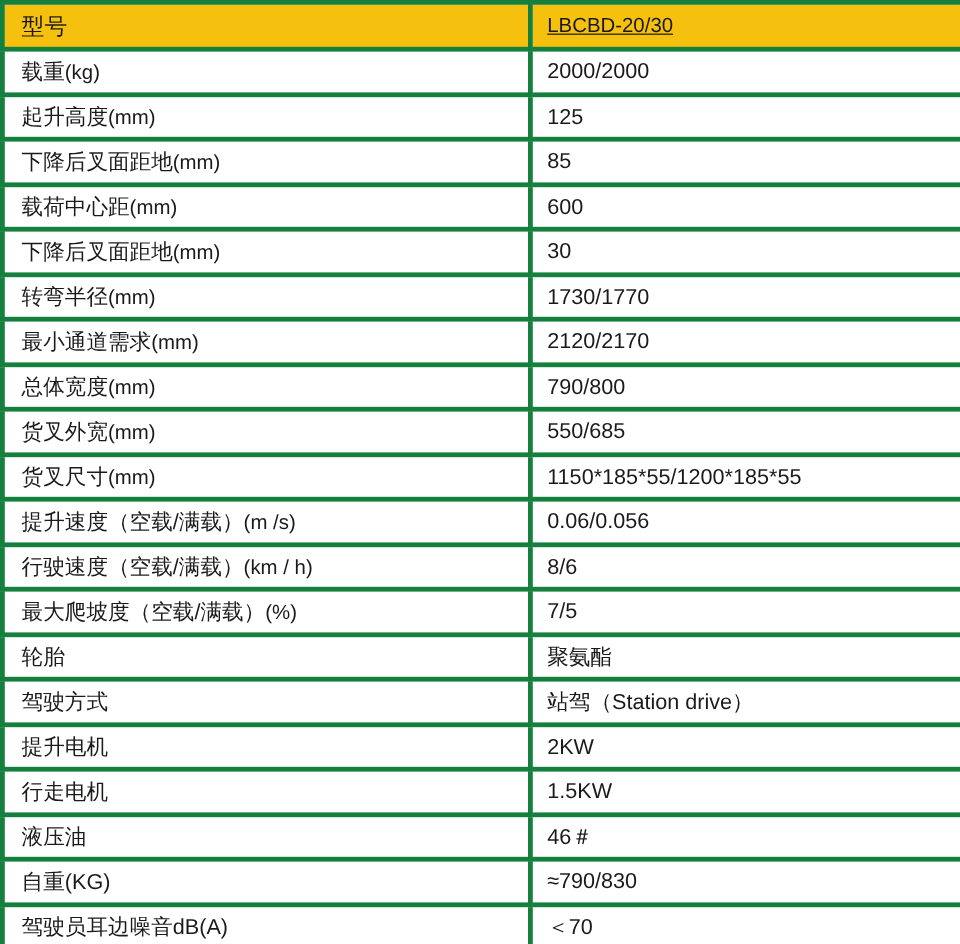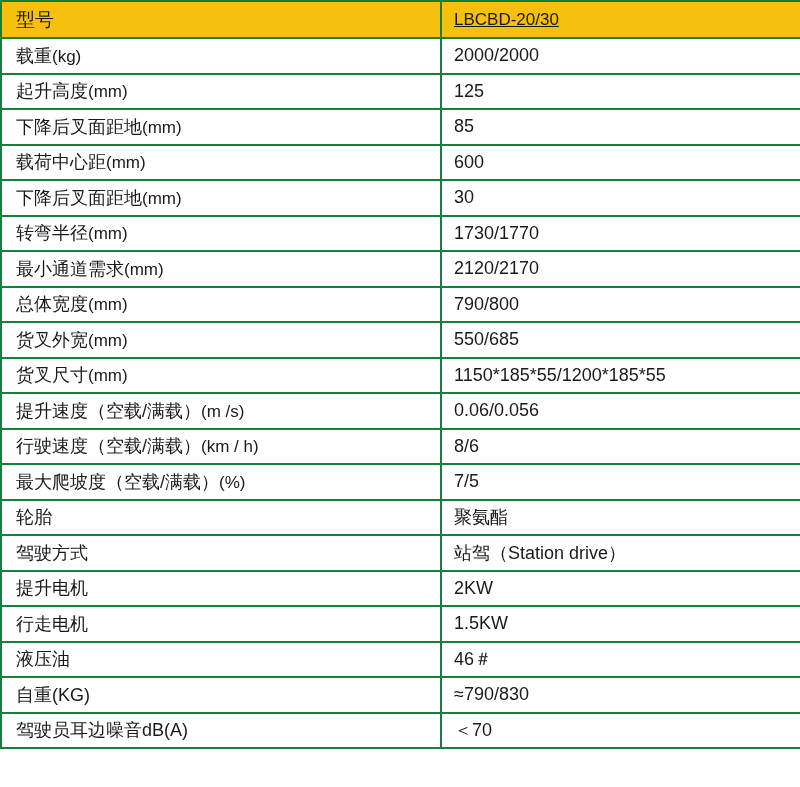--- a/index.html
+++ b/index.html
@@ -15,21 +15,21 @@
   }
   .spec-table {
     border-collapse: collapse;
     width: 800px;
     table-layout: fixed;
   }
   .spec-table col.c-label { width: 440px; }
   .spec-table col.c-value { width: 360px; }
 
   .spec-table td {
-    border: 2px solid #15803d;
+    border: 4px solid #15803d;
     padding: 0 0 0 14px;
     height: 33.5px;
     font-size: 18px;
     color: #1a1a1a;
     vertical-align: middle;
     white-space: nowrap;
     overflow: hidden;
   }
   .spec-table tr.header-row td {
     background: #f5c10e;

